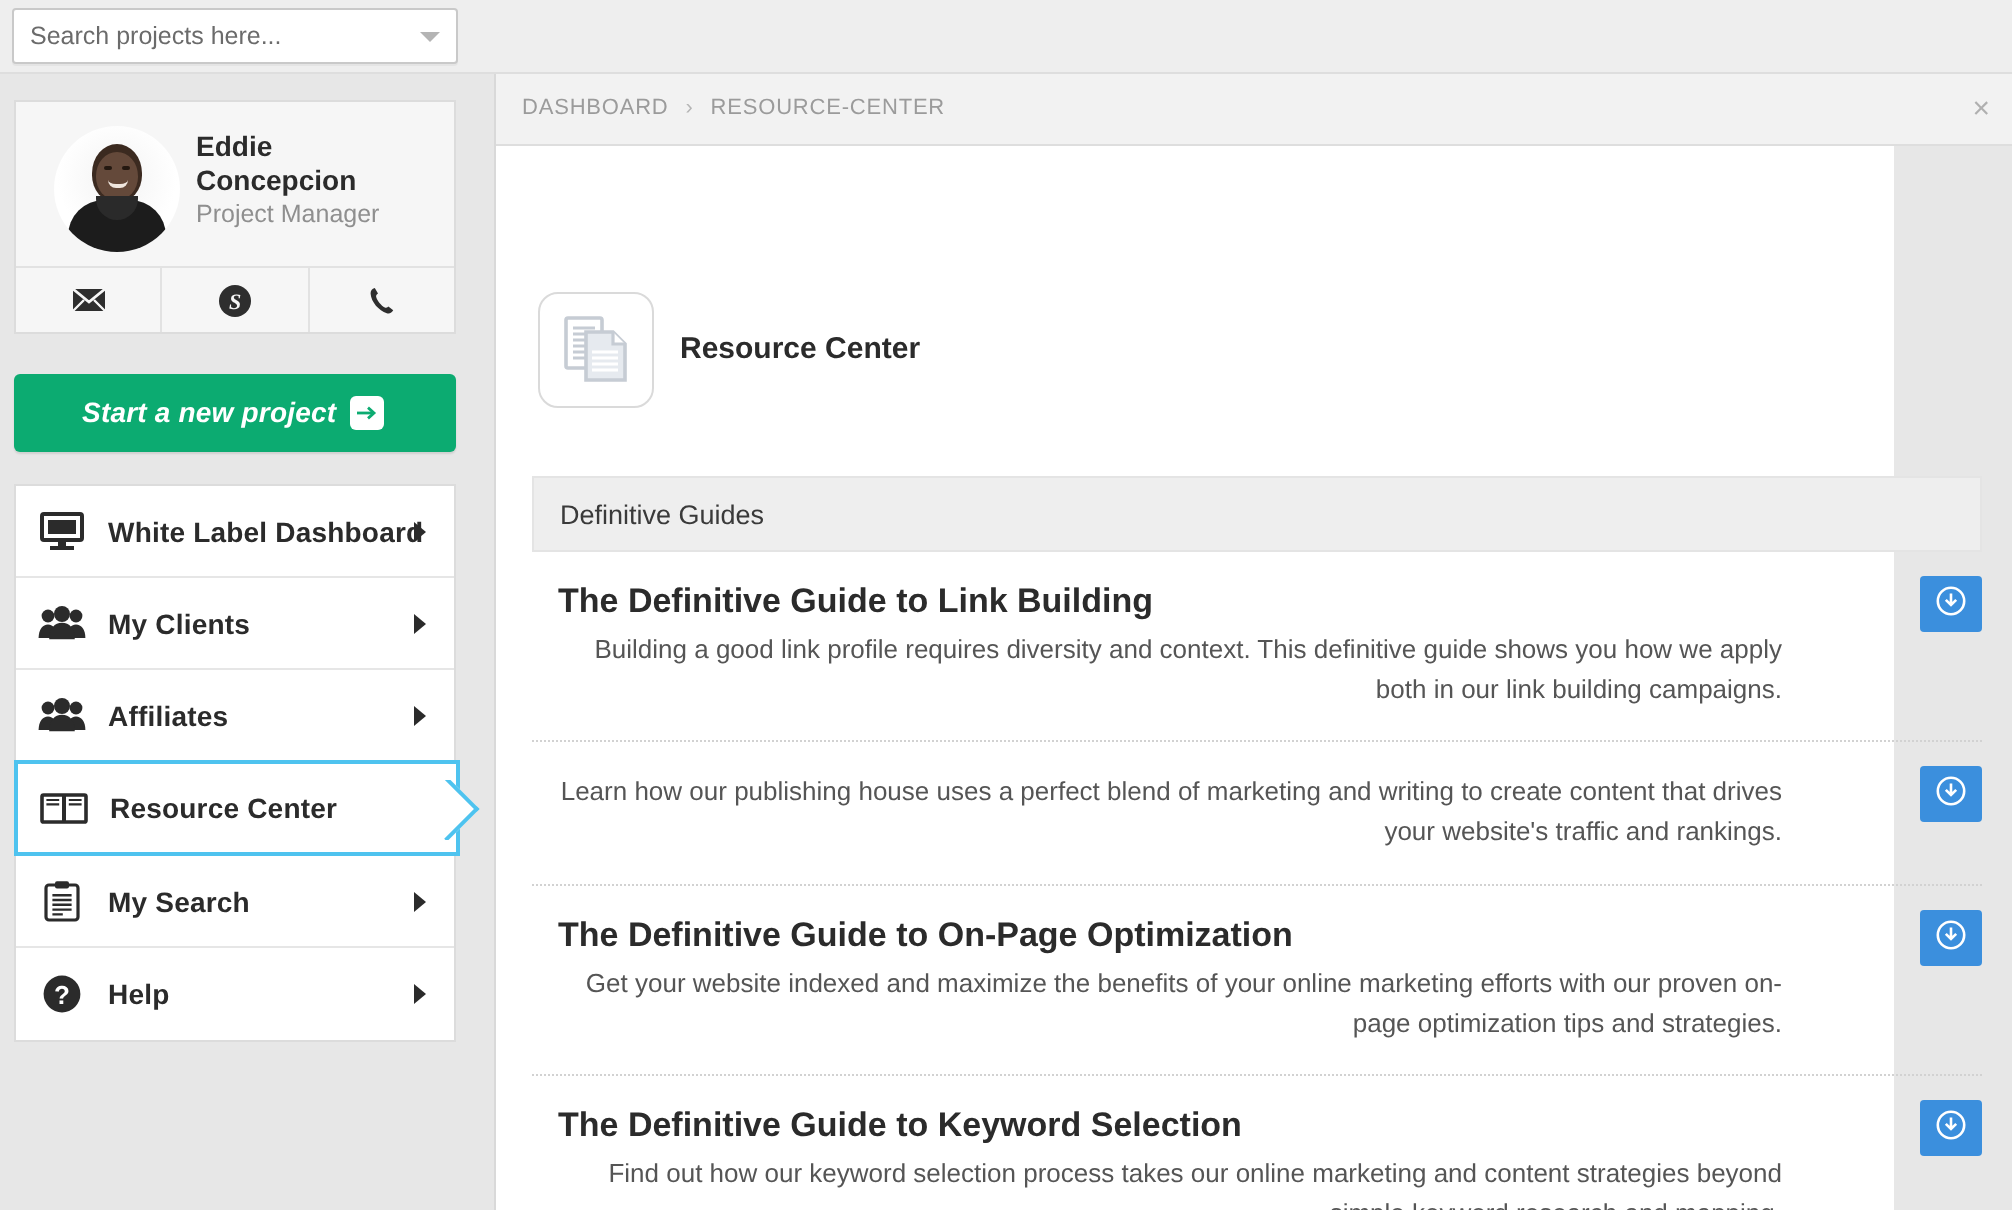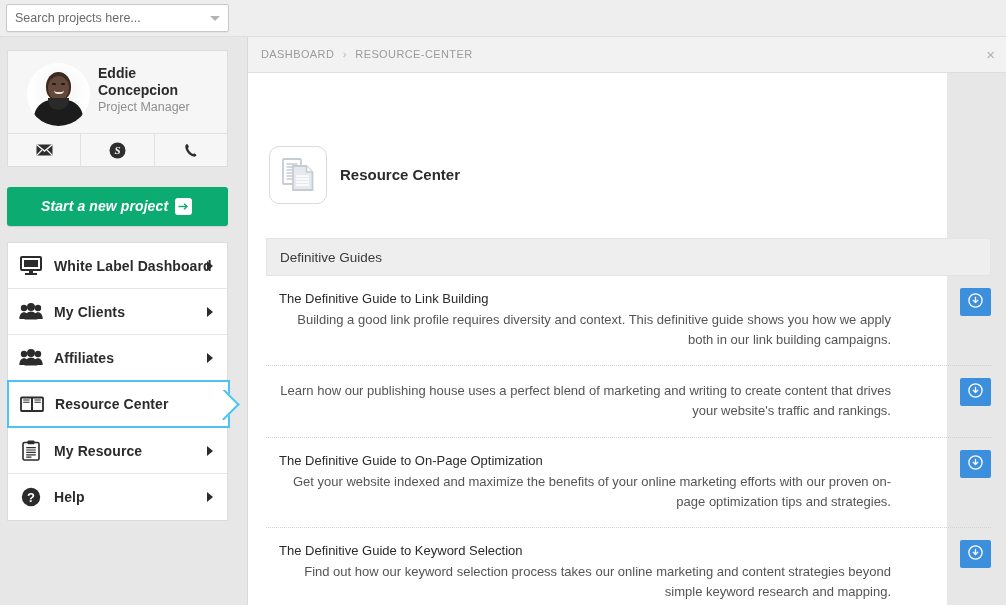--- a/index.html
+++ b/index.html
@@ -239,21 +239,21 @@
     font-size: 13.5px; color: #3a3a3a;
   }
   .guide-row {
     position: relative;
     border-bottom: 1px dotted #d2d2d2;
     padding: 15px 100px 15px 13px;
     min-height: 72px;
   }
   .guide-row:last-child { border-bottom: 0; }
   .guide-title {
-    font-size: 13px; font-weight: normal; color: #2b2b2b;
+    font-size: 17px; font-weight: bold; color: #2b2b2b;
     margin-bottom: 4px;
   }
   .guide-desc {
     font-size: 13px; color: #555555; line-height: 20px; text-align: right;
   }
   .guide-download {
     position: absolute; right: 0px; top: 12px;
     width: 31px; height: 28px;
     background: #3b8fdd;
     border: 0; border-radius: 2px;
@@ -386,21 +386,21 @@
     </div>
 
     <div class="nav-item">
       <span class="nav-icon">
         <svg width="18" height="21" viewBox="0 0 18 21">
           <rect x="1" y="2.5" width="16" height="17.5" rx="1.5" fill="none" stroke="#2b2b2b" stroke-width="1.6"></rect>
           <rect x="5.5" y="0.6" width="7" height="3.6" rx="1" fill="#2b2b2b"></rect>
           <path d="M4.2 7.6 H13.8 M4.2 10 H13.8 M4.2 12.4 H13.8 M4.2 14.8 H13.8 M4.2 17.2 H9.4" stroke="#2b2b2b" stroke-width="1.2"></path>
         </svg>
       </span>
-      <span class="nav-label">My Resource</span>
+      <span class="nav-label">My Search</span>
       <span class="nav-chevron"></span>
     </div>
 
     <div class="nav-item">
       <span class="nav-icon">
         <svg width="20" height="20" viewBox="0 0 20 20">
           <circle cx="10" cy="10" r="9.2" fill="#2b2b2b"></circle>
           <text x="10" y="15" text-anchor="middle" font-family="Liberation Sans, sans-serif" font-size="13" font-weight="bold" fill="#ffffff">?</text>
         </svg>
       </span>

